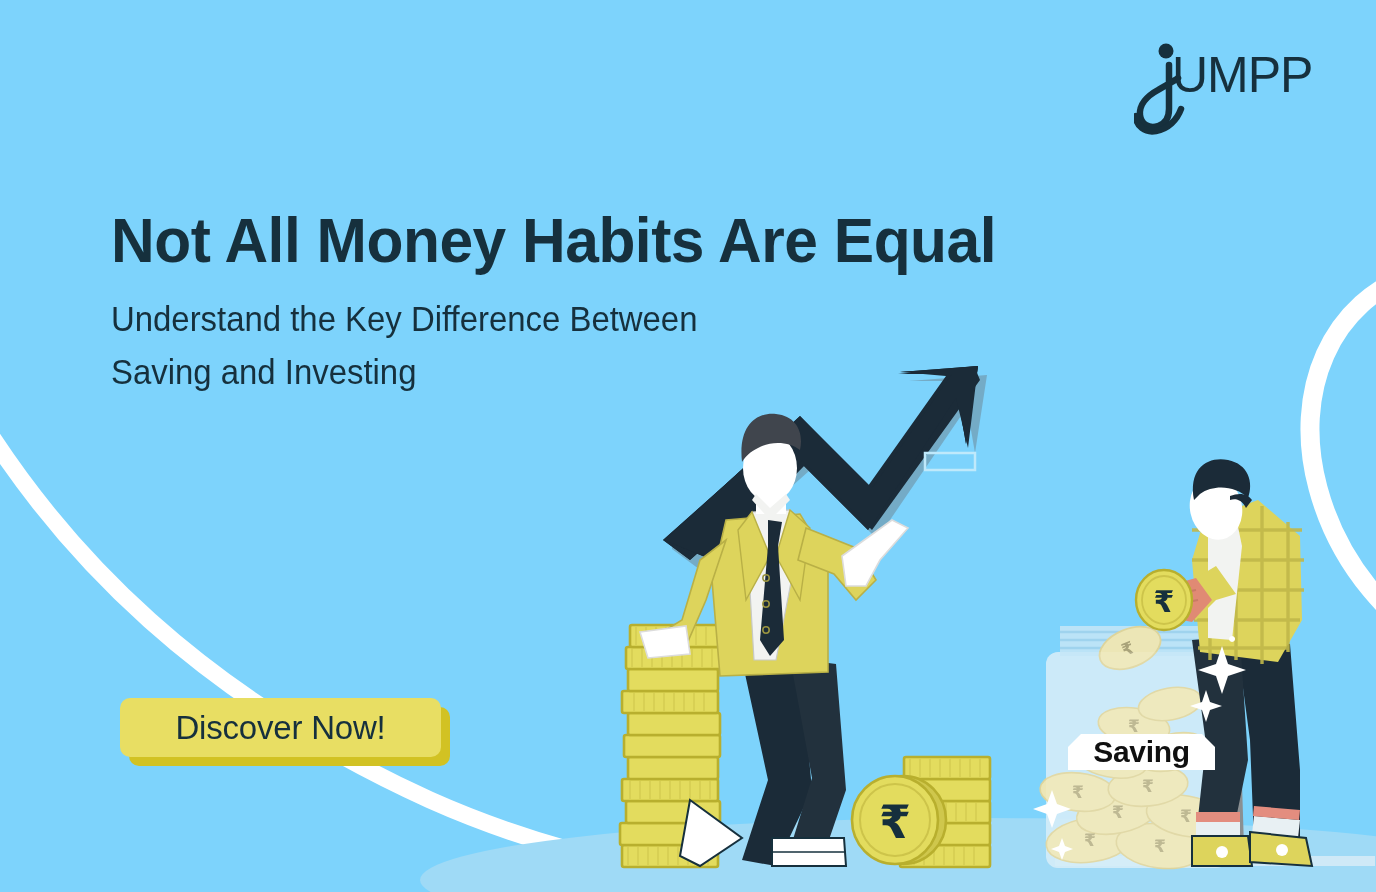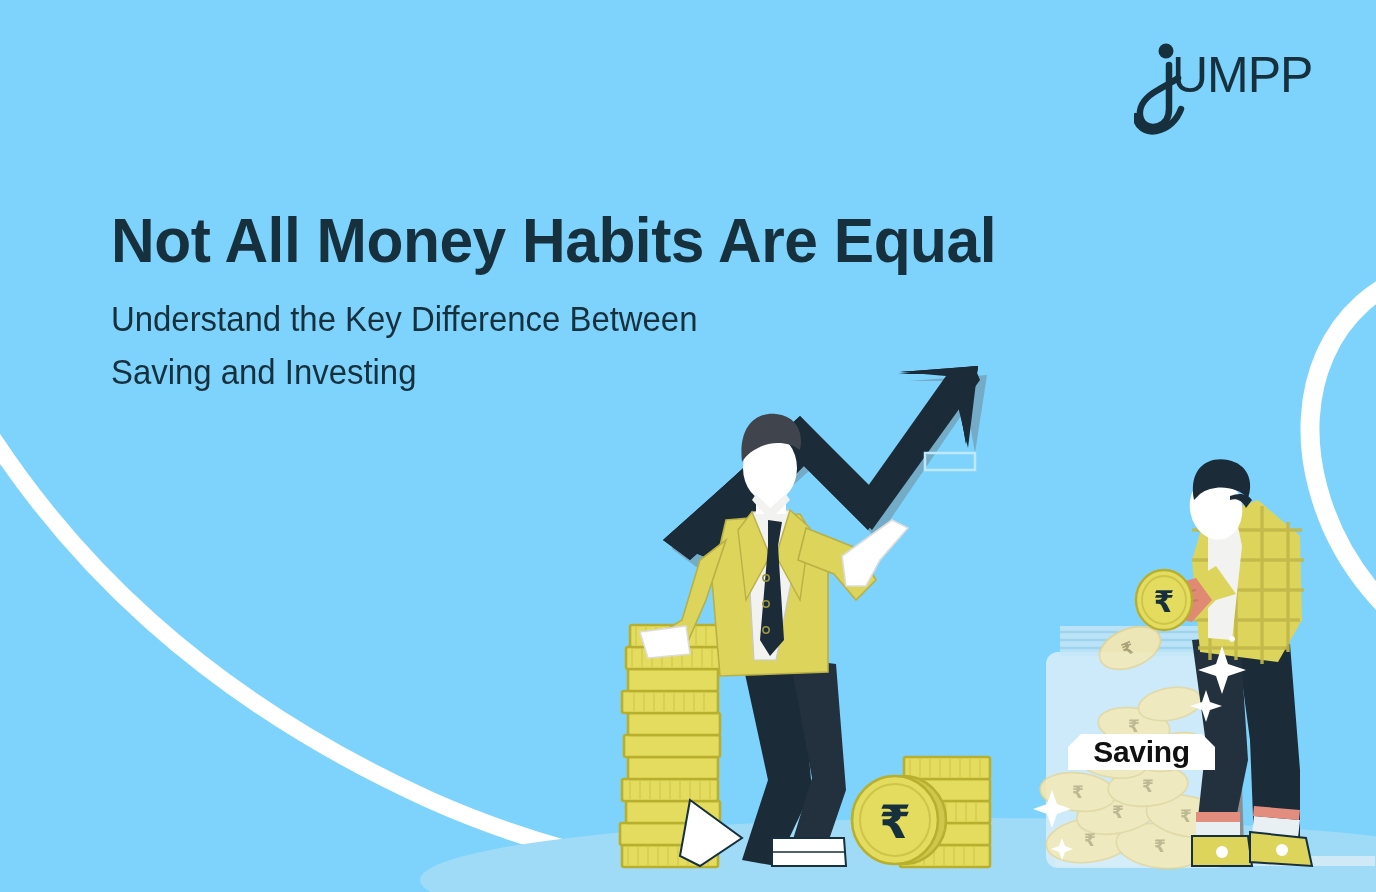--- a/index.html
+++ b/index.html
@@ -319,14 +319,18 @@
       <path d="M1222 646 L1228 664 L1246 670 L1228 676 L1222 694 L1216 676 L1198 670 L1216 664 Z"></path>
       <path d="M1206 690 L1210 702 L1222 706 L1210 710 L1206 722 L1202 710 L1190 706 L1202 702 Z"></path>
       <path d="M1052 790 L1057 804 L1071 809 L1057 814 L1052 828 L1047 814 L1033 809 L1047 804 Z"></path>
       <path d="M1062 838 L1065 846 L1073 849 L1065 852 L1062 860 L1059 852 L1051 849 L1059 846 Z"></path>
       <path d="M1232 636 a3 3 0 1 0 0.1 0"></path>
     </g>
   </svg>
 
   <div id="saving-tag">Saving</div>
 
+  <div id="cta-wrap">
+    <div id="cta-shadow"></div>
+    <button id="cta-button">Discover Now!</button>
+  </div>
 
 </div>
 
 </body></html>

